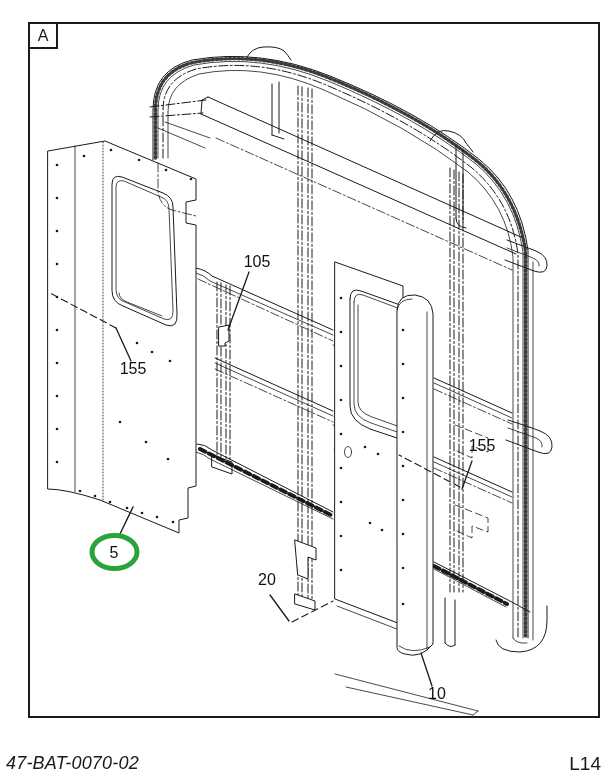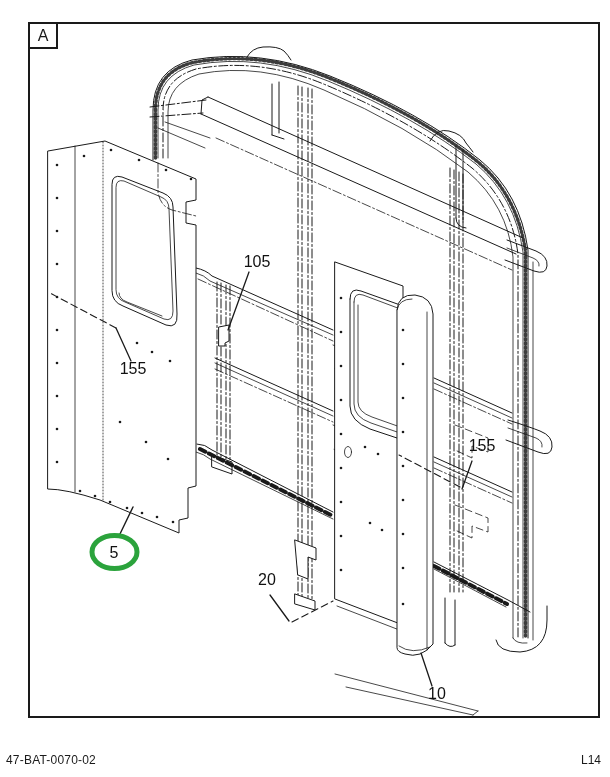--- a/index.html
+++ b/index.html
@@ -3,22 +3,22 @@
 <meta charset="utf-8">
 <style>
   html,body{margin:0;padding:0;background:#fff;}
   .page{position:relative;width:610px;height:777px;background:#fff;overflow:hidden;
         font-family:"Liberation Sans",sans-serif;color:#1a1a1a;}
   .border-box{position:absolute;left:28px;top:22px;width:572px;height:696px;
               box-sizing:border-box;border:2px solid #1a1a1a;background:#fff;}
   .view-label{position:absolute;left:28px;top:22px;width:30px;height:27px;
               box-sizing:border-box;border:2px solid #1a1a1a;background:#fff;
               font-size:16px;line-height:23px;text-align:center;}
-  .footer-left{position:absolute;left:6px;top:753px;font-size:12px;letter-spacing:.2px;}
-  .footer-right{position:absolute;right:9px;top:753px;font-size:12px;}
+  .footer-left{position:absolute;left:6px;top:753px;font-size:18px;letter-spacing:.2px;font-style:italic;}
+  .footer-right{position:absolute;right:9px;top:753px;font-size:19px;}
   svg.diagram{position:absolute;left:0;top:0;}
   .ln{fill:none;stroke:#1a1a1a;stroke-width:1;stroke-linecap:round;stroke-linejoin:round;}
   .thin{stroke-width:.8;}
   .dd{stroke-dasharray:9,2.5,2,2.5;}
   .dash{stroke-dasharray:7,4;}
   .hatch{stroke-width:3.4;stroke-dasharray:1.6,2.7;opacity:.85;}
   .sillhatch{stroke-width:4;stroke-dasharray:6,4;}
   .white{fill:#fff;}
   .dot{fill:#1a1a1a;stroke:none;}
   text.callout{font-family:"Liberation Sans",sans-serif;font-size:16px;fill:#111;text-anchor:middle;}

